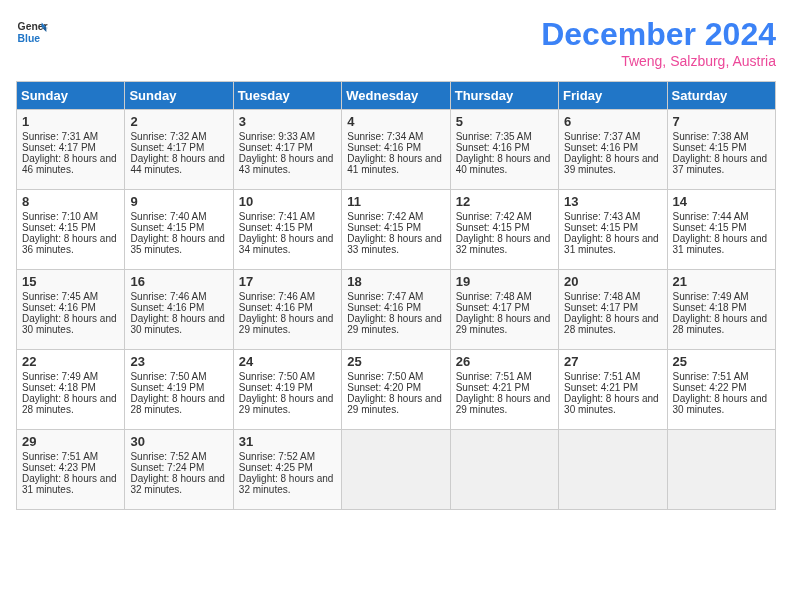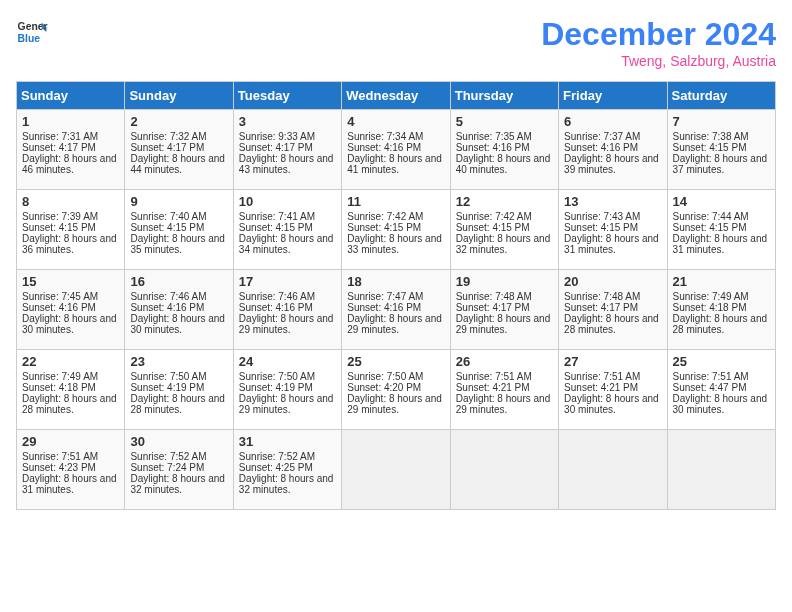--- a/index.html
+++ b/index.html
@@ -110,21 +110,21 @@
   <tr>
         <td><span class="day-num">1</span><span>Sunrise: 7:31 AM</span><br><span>Sunset: 4:17 PM</span><br><span>Daylight: 8 hours and 46 minutes.</span></td>
         <td><span class="day-num">2</span><span>Sunrise: 7:32 AM</span><br><span>Sunset: 4:17 PM</span><br><span>Daylight: 8 hours and 44 minutes.</span></td>
         <td><span class="day-num">3</span><span>Sunrise: 9:33 AM</span><br><span>Sunset: 4:17 PM</span><br><span>Daylight: 8 hours and 43 minutes.</span></td>
         <td><span class="day-num">4</span><span>Sunrise: 7:34 AM</span><br><span>Sunset: 4:16 PM</span><br><span>Daylight: 8 hours and 41 minutes.</span></td>
         <td><span class="day-num">5</span><span>Sunrise: 7:35 AM</span><br><span>Sunset: 4:16 PM</span><br><span>Daylight: 8 hours and 40 minutes.</span></td>
         <td><span class="day-num">6</span><span>Sunrise: 7:37 AM</span><br><span>Sunset: 4:16 PM</span><br><span>Daylight: 8 hours and 39 minutes.</span></td>
         <td><span class="day-num">7</span><span>Sunrise: 7:38 AM</span><br><span>Sunset: 4:15 PM</span><br><span>Daylight: 8 hours and 37 minutes.</span></td>
       </tr>
       <tr>
-        <td><span class="day-num">8</span><span>Sunrise: 7:39 AM</span><br><span>Sunset: 4:15 PM</span><br><span>Daylight: 8 hours and 36 minutes.</span></td>
+        <td><span class="day-num">8</span><span>Sunrise: 7:10 AM</span><br><span>Sunset: 4:15 PM</span><br><span>Daylight: 8 hours and 36 minutes.</span></td>
         <td><span class="day-num">9</span><span>Sunrise: 7:40 AM</span><br><span>Sunset: 4:15 PM</span><br><span>Daylight: 8 hours and 35 minutes.</span></td>
         <td><span class="day-num">10</span><span>Sunrise: 7:41 AM</span><br><span>Sunset: 4:15 PM</span><br><span>Daylight: 8 hours and 34 minutes.</span></td>
         <td><span class="day-num">11</span><span>Sunrise: 7:42 AM</span><br><span>Sunset: 4:15 PM</span><br><span>Daylight: 8 hours and 33 minutes.</span></td>
         <td><span class="day-num">12</span><span>Sunrise: 7:42 AM</span><br><span>Sunset: 4:15 PM</span><br><span>Daylight: 8 hours and 32 minutes.</span></td>
         <td><span class="day-num">13</span><span>Sunrise: 7:43 AM</span><br><span>Sunset: 4:15 PM</span><br><span>Daylight: 8 hours and 31 minutes.</span></td>
         <td><span class="day-num">14</span><span>Sunrise: 7:44 AM</span><br><span>Sunset: 4:15 PM</span><br><span>Daylight: 8 hours and 31 minutes.</span></td>
       </tr>
       <tr>
         <td><span class="day-num">15</span><span>Sunrise: 7:45 AM</span><br><span>Sunset: 4:16 PM</span><br><span>Daylight: 8 hours and 30 minutes.</span></td>
         <td><span class="day-num">16</span><span>Sunrise: 7:46 AM</span><br><span>Sunset: 4:16 PM</span><br><span>Daylight: 8 hours and 30 minutes.</span></td>
@@ -134,21 +134,21 @@
         <td><span class="day-num">20</span><span>Sunrise: 7:48 AM</span><br><span>Sunset: 4:17 PM</span><br><span>Daylight: 8 hours and 28 minutes.</span></td>
         <td><span class="day-num">21</span><span>Sunrise: 7:49 AM</span><br><span>Sunset: 4:18 PM</span><br><span>Daylight: 8 hours and 28 minutes.</span></td>
       </tr>
       <tr>
         <td><span class="day-num">22</span><span>Sunrise: 7:49 AM</span><br><span>Sunset: 4:18 PM</span><br><span>Daylight: 8 hours and 28 minutes.</span></td>
         <td><span class="day-num">23</span><span>Sunrise: 7:50 AM</span><br><span>Sunset: 4:19 PM</span><br><span>Daylight: 8 hours and 28 minutes.</span></td>
         <td><span class="day-num">24</span><span>Sunrise: 7:50 AM</span><br><span>Sunset: 4:19 PM</span><br><span>Daylight: 8 hours and 29 minutes.</span></td>
         <td><span class="day-num">25</span><span>Sunrise: 7:50 AM</span><br><span>Sunset: 4:20 PM</span><br><span>Daylight: 8 hours and 29 minutes.</span></td>
         <td><span class="day-num">26</span><span>Sunrise: 7:51 AM</span><br><span>Sunset: 4:21 PM</span><br><span>Daylight: 8 hours and 29 minutes.</span></td>
         <td><span class="day-num">27</span><span>Sunrise: 7:51 AM</span><br><span>Sunset: 4:21 PM</span><br><span>Daylight: 8 hours and 30 minutes.</span></td>
-        <td><span class="day-num">25</span><span>Sunrise: 7:51 AM</span><br><span>Sunset: 4:47 PM</span><br><span>Daylight: 8 hours and 30 minutes.</span></td>
+        <td><span class="day-num">25</span><span>Sunrise: 7:51 AM</span><br><span>Sunset: 4:22 PM</span><br><span>Daylight: 8 hours and 30 minutes.</span></td>
       </tr>
       <tr>
         <td><span class="day-num">29</span><span>Sunrise: 7:51 AM</span><br><span>Sunset: 4:23 PM</span><br><span>Daylight: 8 hours and 31 minutes.</span></td>
         <td><span class="day-num">30</span><span>Sunrise: 7:52 AM</span><br><span>Sunset: 7:24 PM</span><br><span>Daylight: 8 hours and 32 minutes.</span></td>
         <td><span class="day-num">31</span><span>Sunrise: 7:52 AM</span><br><span>Sunset: 4:25 PM</span><br><span>Daylight: 8 hours and 32 minutes.</span></td>
         <td class="empty"></td>
         <td class="empty"></td>
         <td class="empty"></td>
         <td class="empty"></td>
       </tr>

